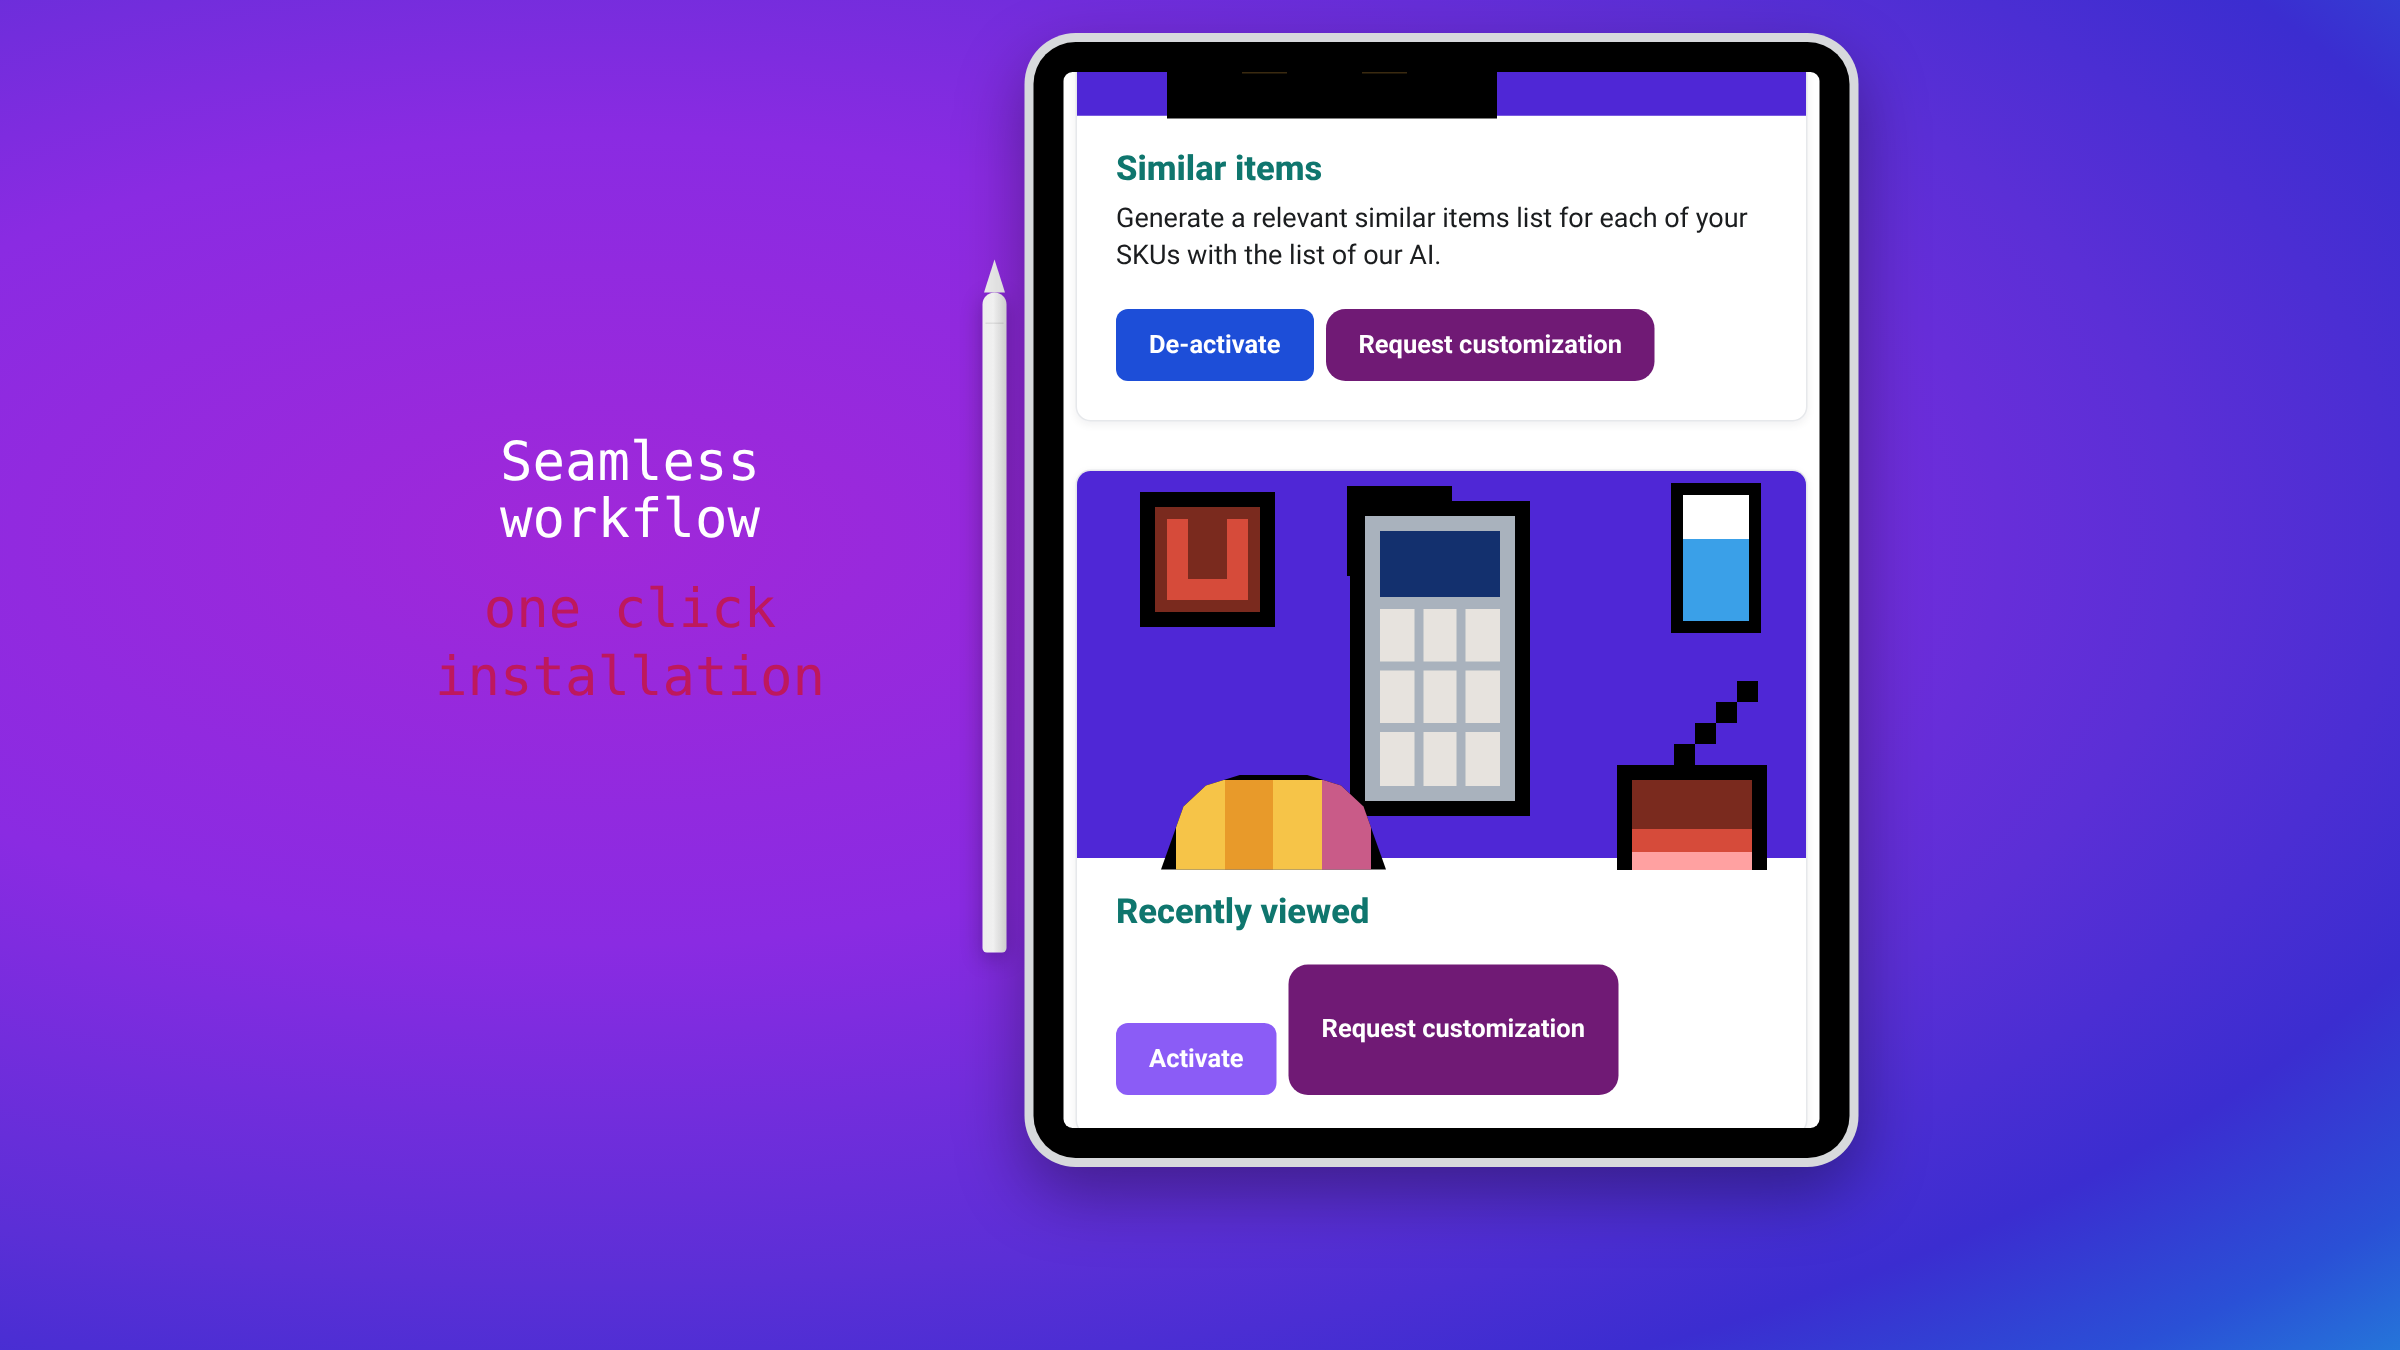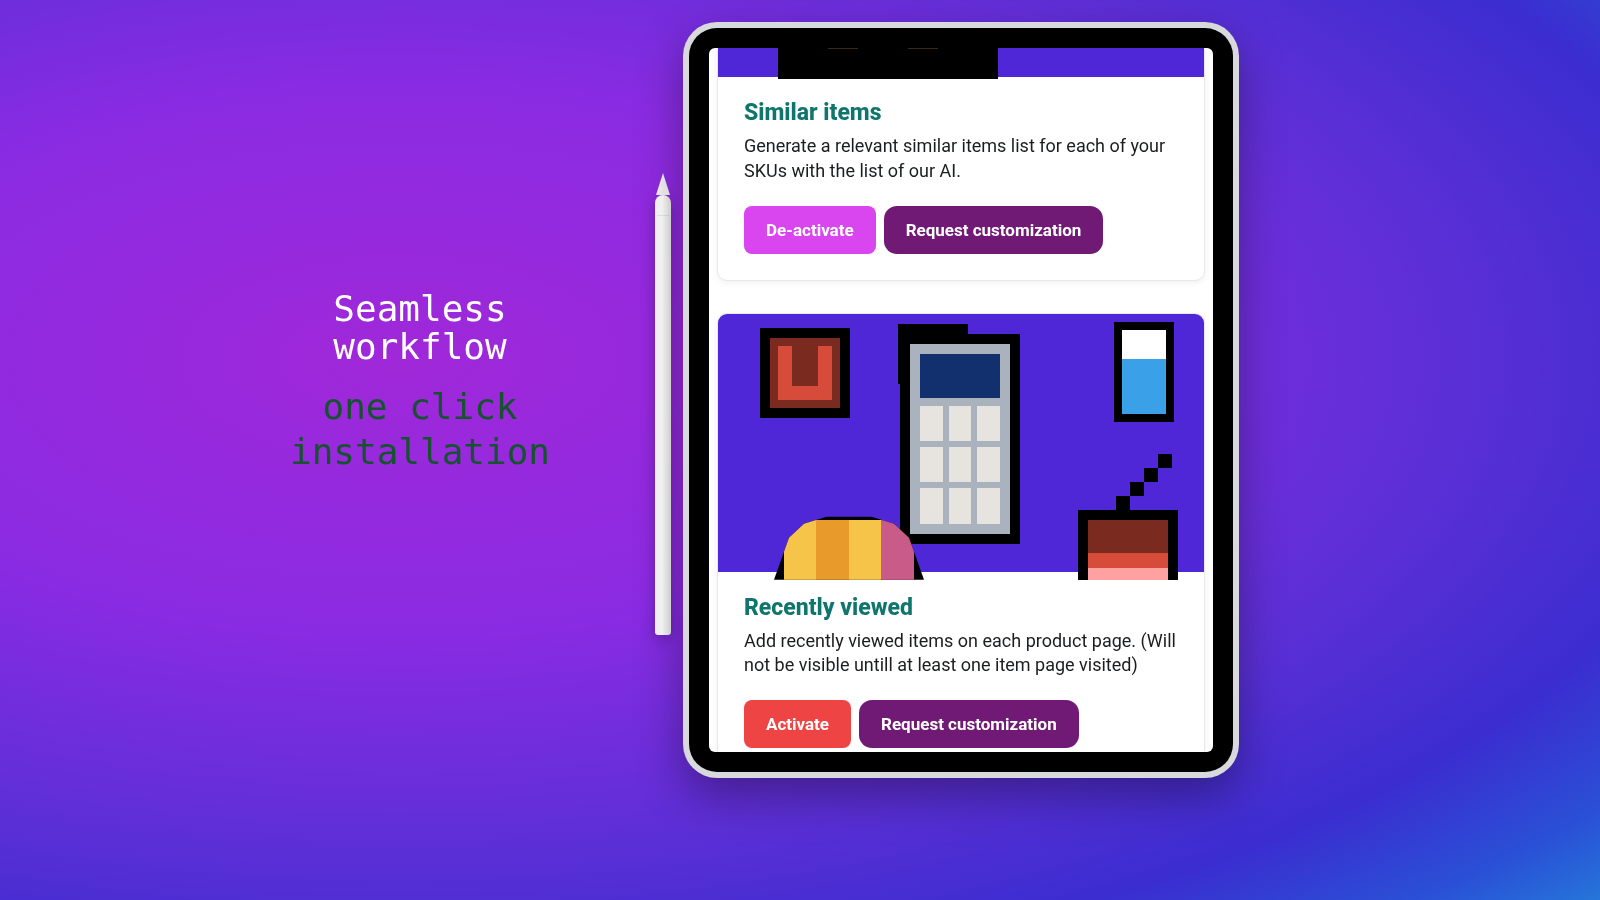--- a/index.html
+++ b/index.html
@@ -23,21 +23,21 @@
     font-size: 36px;
     line-height: 1.05;
     color: #ffffff;
     font-weight: 400;
     white-space: pre-line;
   }
   .hero-sub {
     margin-top: 18px;
     font-size: 36px;
     line-height: 1.25;
-    color: #14532d;
+    color: #be185d;
     font-weight: 400;
     white-space: pre-line;
   }
 
   
   .pencil {
     position: absolute;
     left: 655px;
     top: 195px;
     width: 16px;
@@ -132,23 +132,23 @@
   .btn {
     border: none;
     border-radius: 8px;
     padding: 14px 22px;
     font-size: 17px;
     font-weight: 700;
     color: #fff;
     cursor: pointer;
     font-family: inherit;
   }
-  .btn-red    { background: #d946ef; }
+  .btn-red    { background: #1d4ed8; }
   .btn-purple { background: #701a75; border-radius: 13px; }
-  .btn-green  { background: #ef4444; }
+  .btn-green  { background: #8b5cf6; margin-top: 39px; }
 
   
   .px-strip1 {
     position: absolute; inset: 0;
     background: #4f27d6;
   }
   .px-strip1 .blk {
     position: absolute; background: #000;
   }
 
@@ -290,21 +290,20 @@
             <div class="cup-handle">
               <div class="step" style="left:0; top:44px;"></div>
               <div class="step" style="left:14px; top:30px;"></div>
               <div class="step" style="left:28px; top:16px;"></div>
               <div class="step" style="left:42px; top:2px;"></div>
             </div>
             <div class="cup"></div>
           </div>
           <div class="card-body">
             <div class="card-title">Recently viewed</div>
-            <div class="card-desc">Add recently viewed items on each product page. (Will not be visible untill at least one item page visited)</div>
             <div class="btn-row">
               <button class="btn btn-green">Activate</button>
               <button class="btn btn-purple">Request customization</button>
             </div>
           </div>
         </div>
 
       </div>
     </div>
   </div>

